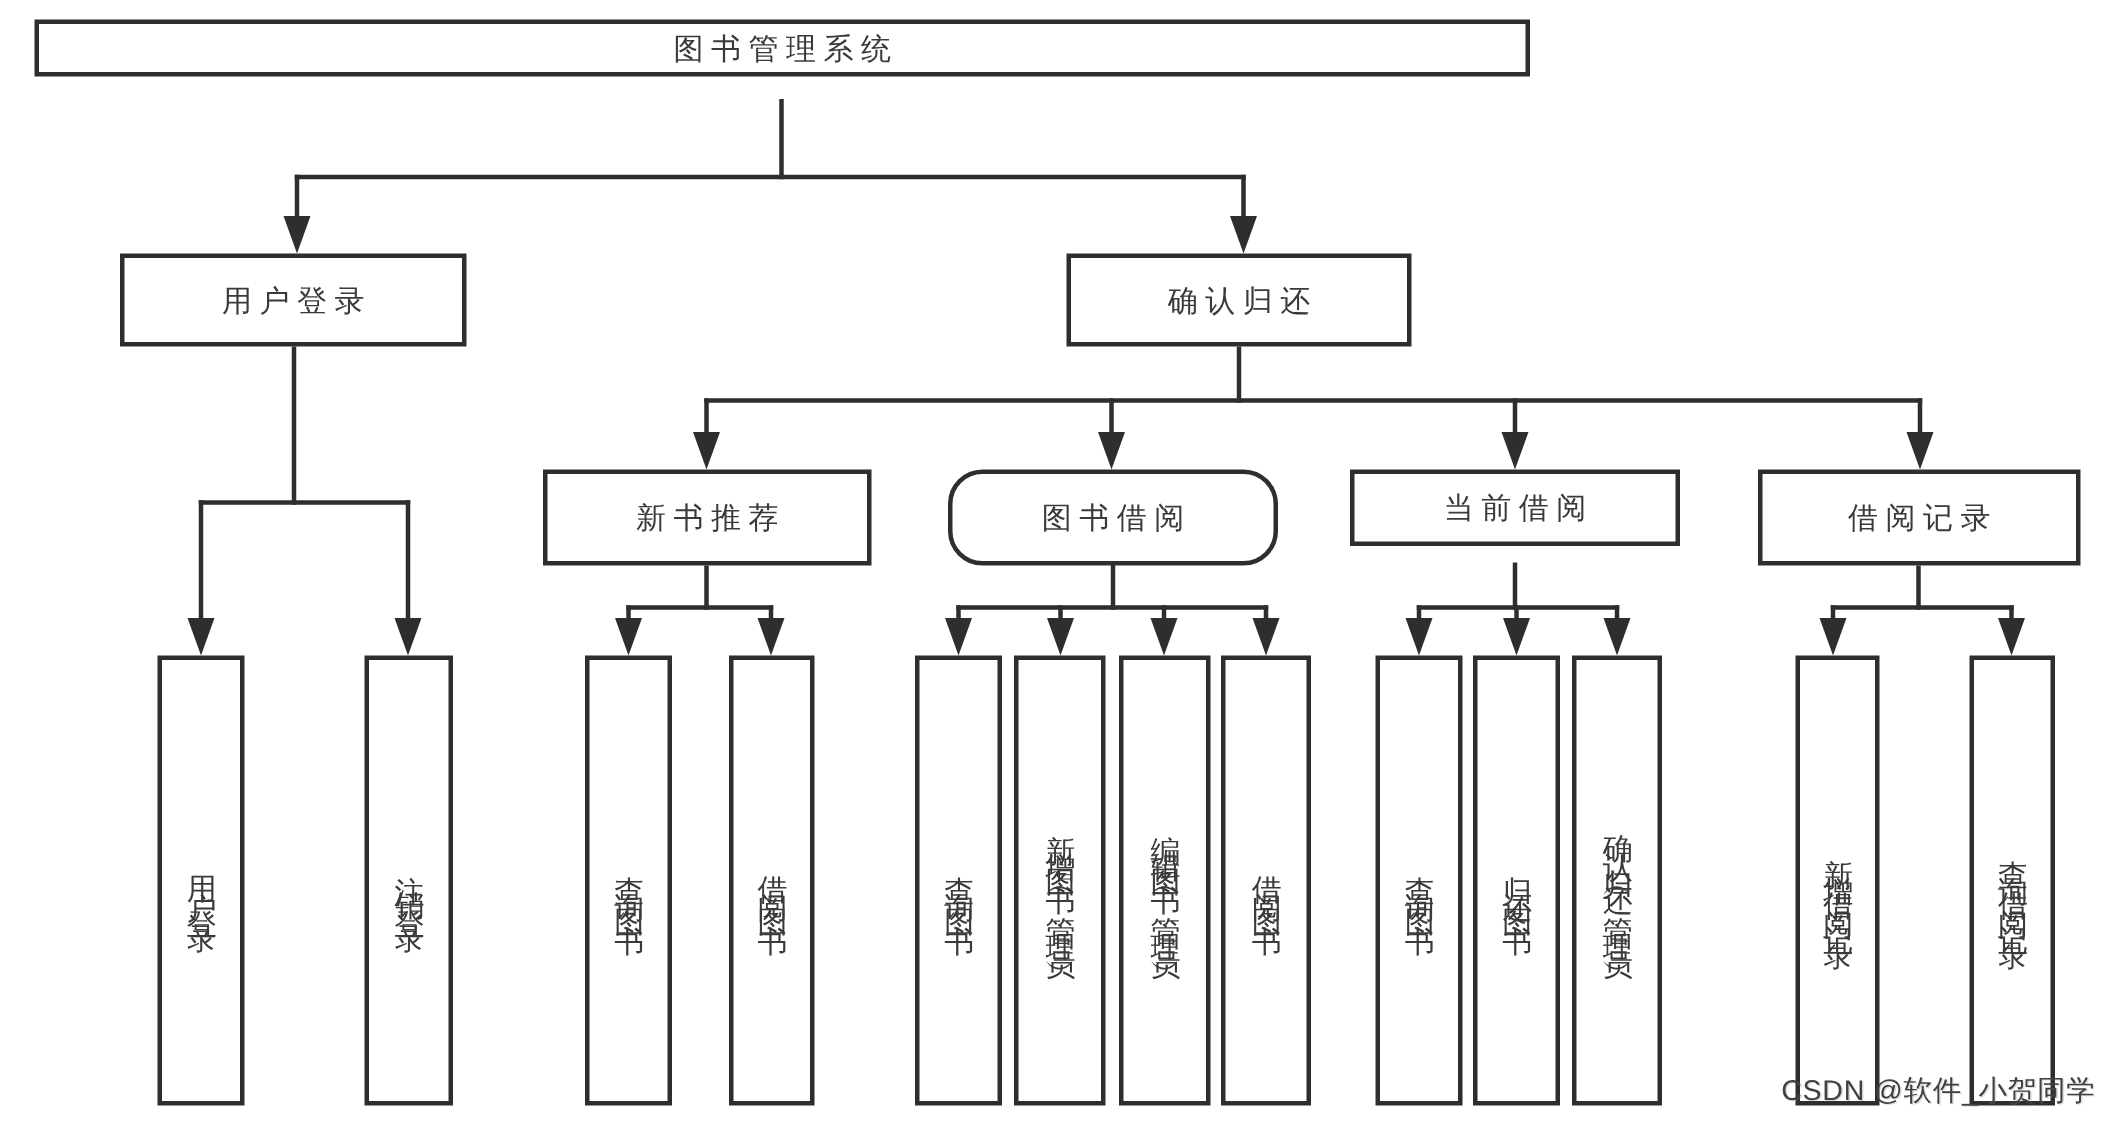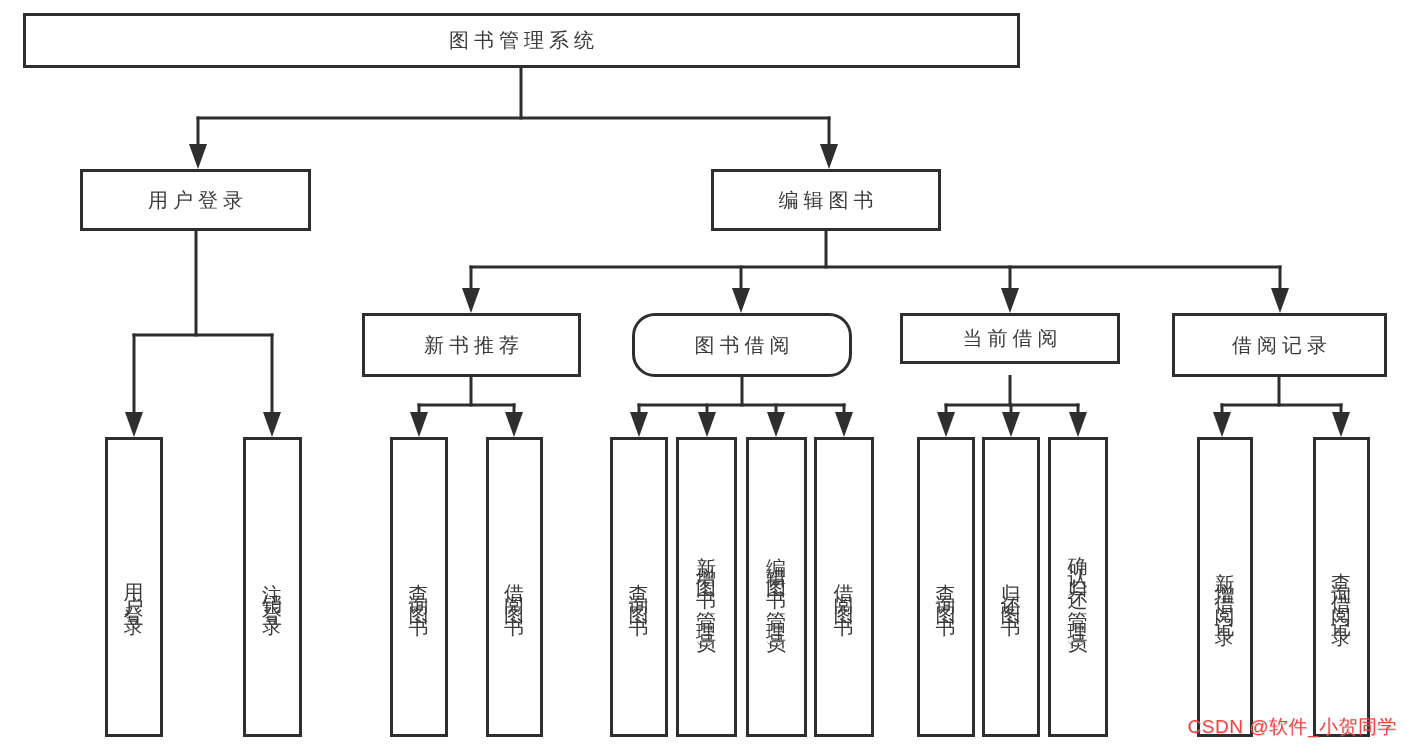--- a/index.html
+++ b/index.html
@@ -41,21 +41,21 @@
     letter-spacing: 11px;
     line-height: 1;
     padding-top: 6px; 
     white-space: nowrap;
   }
   #watermark {
     position: absolute;
     right: 8px;
     bottom: 7px;
     z-index: 3;
-    color: #ef4444;
+    color: #404040;
     font-size: 19px;
     letter-spacing: 0.5px;
     text-shadow: 1px 1px 0 rgba(120,120,120,0.25);
     white-space: nowrap;
   }
 </style>
 </head>
 <body>
 
 <div id="stage">
@@ -129,29 +129,29 @@
     <g>
       <line x1="1279" y1="375" x2="1279" y2="406.5"></line>
       <line x1="1220.5" y1="405" x2="1342.5" y2="405"></line>
       <line x1="1222" y1="403.5" x2="1222" y2="414"></line>
       <polygon points="1222,437 1213,412 1231,412"></polygon>
       <line x1="1341" y1="403.5" x2="1341" y2="414"></line>
       <polygon points="1341,437 1332,412 1350,412"></polygon>
     </g>
   </svg>
 
-  <div class="box" style="left:23px; top:13px; width:997px; height:55px;">
+  <div class="box" style="left:23px; top:13px; width:997px; height:38px;">
     <span class="hlabel">图书管理系统</span>
   </div>
 
   <div class="box" style="left:80px; top:169px; width:231px; height:62px;">
     <span class="hlabel">用户登录</span>
   </div>
   <div class="box" style="left:711px; top:169px; width:230px; height:62px;">
-    <span class="hlabel">编辑图书</span>
+    <span class="hlabel">确认归还</span>
   </div>
 
   <div class="box" style="left:362px; top:313px; width:219px; height:64px;">
     <span class="hlabel">新书推荐</span>
   </div>
   <div class="box" style="left:632px; top:313px; width:220px; height:64px;border-radius:23px;">
     <span class="hlabel">图书借阅</span>
   </div>
   <div class="box" style="left:900px; top:313px; width:220px; height:51px;">
     <span class="hlabel">当前借阅</span>

